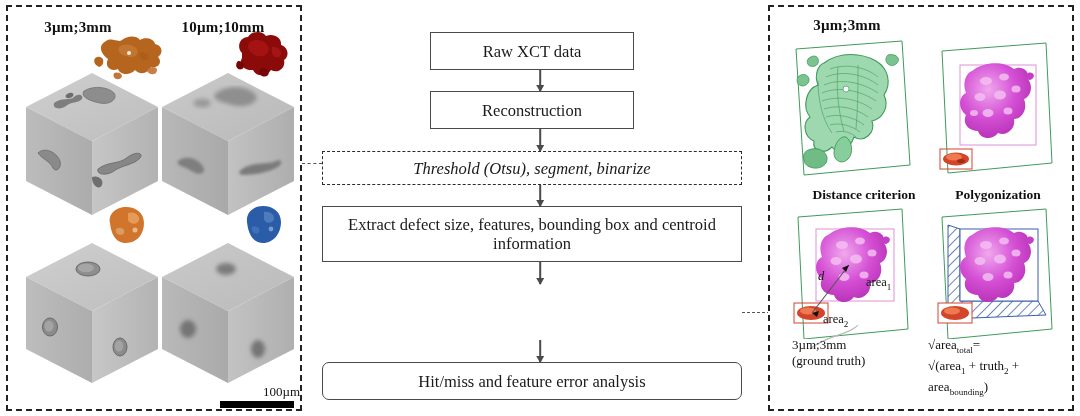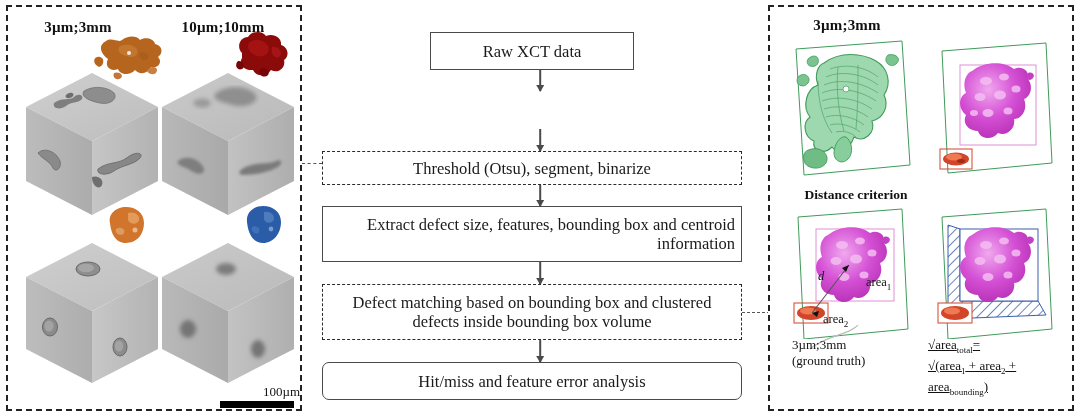--- a/index.html
+++ b/index.html
@@ -23,22 +23,22 @@
 
   
   #scalebar-wrap{position:absolute;left:206px;top:378px;width:86px;text-align:right;}
   #scalebar-label{font-size:13px;line-height:14px;}
   #scalebar-bar{margin:2px auto 0;width:74px;height:7px;background:#000;}
 
   
   #flow{position:absolute;left:318px;top:5px;width:444px;height:406px;}
   .fbox{position:absolute;box-sizing:border-box;background:#fff;display:flex;align-items:center;justify-content:center;
         text-align:center;font-size:16.5px;line-height:19px;color:#1a1a1a;padding:2px 6px;}
-  .fbox.solid{border:1.6px solid #4a4a4a;text-align:right;}
-  .fbox.dashed{border:1.6px dashed #2b2b2b;}
+  .fbox.solid{border:1.6px solid #4a4a4a;}
+  .fbox.dashed{border:1.6px dashed #2b2b2b;font-style:italic;}
   .arrow{position:absolute;width:1.6px;background:#4a4a4a;left:50%;transform:translateX(-50%);}
   .arrow:after{content:"";position:absolute;left:50%;bottom:-1px;transform:translateX(-50%);
                border-left:4.5px solid transparent;border-right:4.5px solid transparent;border-top:7px solid #4a4a4a;}
 
   
   .lead{position:absolute;border-top:1.4px dashed #555;height:0;}
 
   
   .scene{position:absolute;}
   .caption{position:absolute;font-size:13px;line-height:15.5px;color:#111;}
@@ -232,41 +232,42 @@
       <div id="scalebar-label">100µm</div>
       <div id="scalebar-bar"></div>
     </div>
   </div>
 
   <div id="flow">
 
     <div class="fbox solid" style="left:112px;top:27px;width:204px;height:38px;">Raw XCT data</div>
     <div class="arrow" style="top:65px;height:21px;"></div>
 
+    <div class="fbox solid" style="left:112px;top:86px;width:204px;height:38px;">Reconstruction</div>
     <div class="arrow" style="top:124px;height:22px;"></div>
 
     <div class="fbox dashed" style="left:4px;top:146px;width:420px;height:34px;">Threshold (Otsu), segment, binarize</div>
     <div class="arrow" style="top:180px;height:21px;"></div>
 
     <div class="fbox solid" style="left:4px;top:201px;width:420px;height:56px;">Extract defect size, features, bounding box and centroid information</div>
     <div class="arrow" style="top:257px;height:22px;"></div>
 
-    <div class="fbox dashed" style="left:4px;top:279px;width:420px;height:56px;">Defect matching based on bounding box and clustered defects inside bounding box volume</div>
     <div class="arrow" style="top:335px;height:22px;"></div>
 
     <div class="fbox solid" style="left:4px;top:357px;width:420px;height:38px;border-radius:7px;">Hit/miss and feature error analysis</div>
   </div>
 
   <div class="lead" style="left:302px;top:163px;width:20px;"></div>
   <div class="lead" style="left:742px;top:312px;width:28px;"></div>
 
   <div class="panel" id="panel-right">
 
     <div class="col-head" style="left:12px;top:10px;width:130px;">3µm;3mm</div>
-    <div class="sub-head" style="left:16px;top:180px;width:140px;">Distance criterion</div>
+    <div class="sub-head" style="left:24px;top:180px;width:140px;">Distance criterion</div>
+    <div class="sub-head" style="left:158px;top:180px;width:140px;">Polygonization</div>
 
     <div class="scene" style="left:14px;top:30px;">
       <svg width="132" height="145" viewBox="0 0 132 145">
         <polygon points="12,12 118,4 126,128 20,138" fill="none" stroke="#3f9b5a" stroke-width="1"></polygon>
         <path d="M40 26 C56 14 78 16 92 24 C104 31 108 46 100 58 C106 70 98 82 88 84
                  C92 96 80 106 70 100 C66 112 54 118 48 110 C40 118 28 114 30 104
                  C20 100 18 86 26 80 C18 70 22 52 34 48 C30 38 34 28 40 26 Z" fill="#9ed8ae" stroke="#3f9b5a" stroke-width="1.1"></path>
         <path d="M24 22 C30 16 36 20 34 26 C32 32 20 30 24 22 Z" fill="#7cc48f" stroke="#3f9b5a" stroke-width=".8"></path>
         <path d="M14 40 C20 34 28 40 24 46 C20 52 10 48 14 40 Z" fill="#7cc48f" stroke="#3f9b5a" stroke-width=".8"></path>
         <path d="M104 18 C112 16 118 22 112 27 C106 32 98 24 104 18 Z" fill="#7cc48f" stroke="#3f9b5a" stroke-width=".8"></path>
@@ -400,26 +401,26 @@
         <ellipse cx="27" cy="106" rx="14" ry="7" fill="#d2452a"></ellipse>
         <ellipse cx="24" cy="104" rx="8" ry="3.4" fill="#ef7a52"></ellipse>
       </svg>
     </div>
 
     <div class="caption" style="left:22px;top:330px;width:130px;">
       <div>3µm;3mm</div>
       <div>(ground truth)</div>
     </div>
 
-    <div class="caption" style="left:158px;top:330px;width:145px;text-decoration:underline;">
+    <div class="caption" style="left:158px;top:330px;width:145px;">
       <div>
         <span>√area</span><sub>total</sub><span>=</span>
       </div>
       <div>
-        <span>√(area</span><sub>1</sub><span> + area</span><sub>2</sub><span> +</span>
+        <span>√(area</span><sub>1</sub><span> + truth</span><sub>2</sub><span> +</span>
       </div>
       <div>
         <span>area</span><sub>bounding</sub><span>)</span>
       </div>
     </div>
   </div>
 
 </div>
 
 </body></html>

